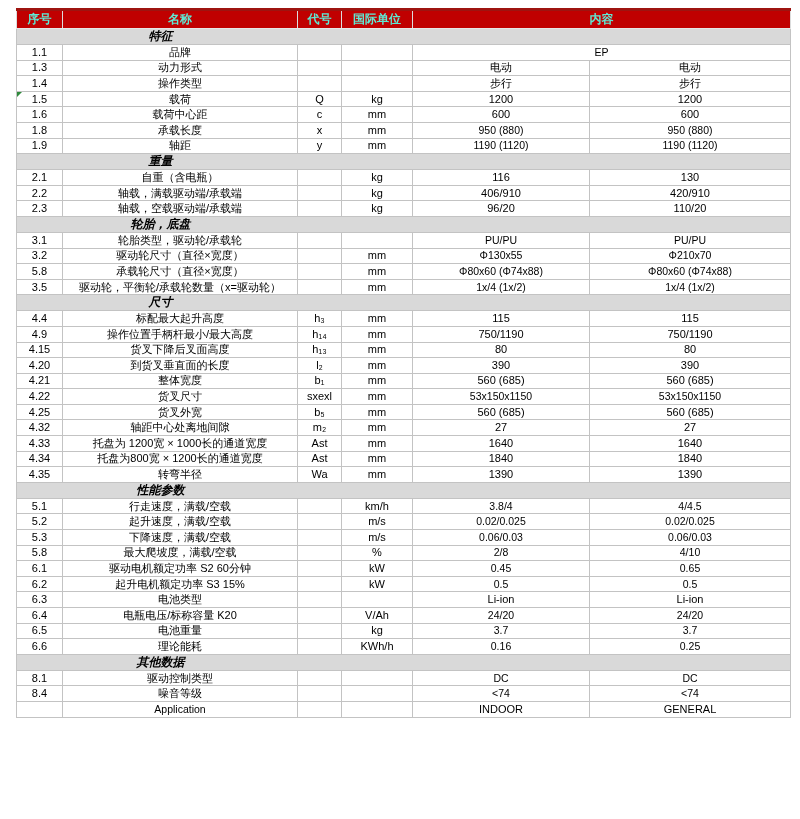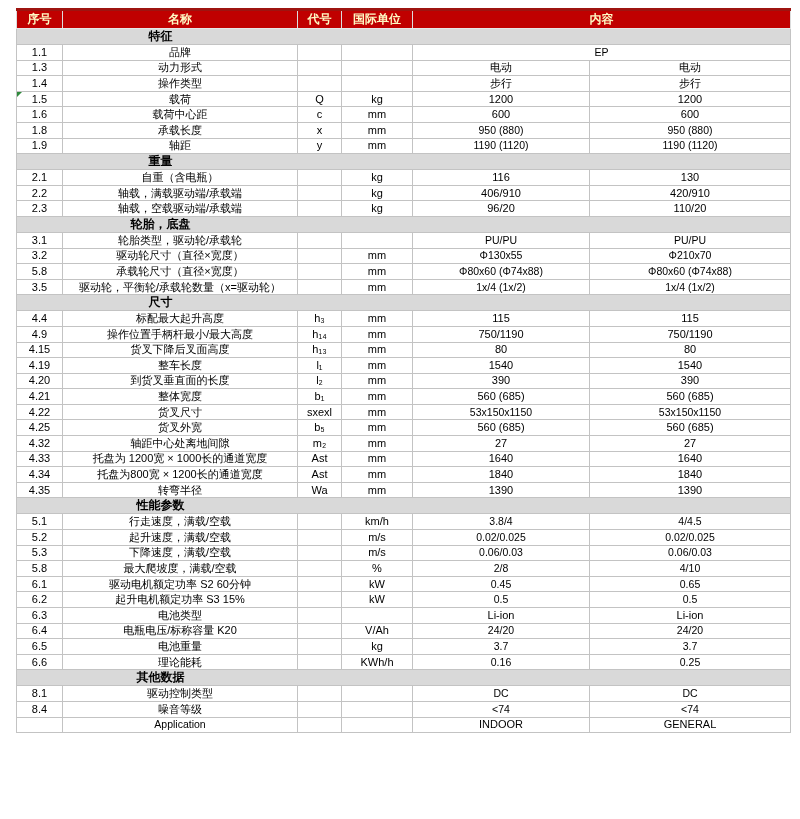--- a/index.html
+++ b/index.html
@@ -1,25 +1,25 @@
 <!DOCTYPE html>
 <html><head>
 <meta charset="utf-8">
 <style>
   html,body{margin:0;padding:0;background:#ffffff;}
   body{width:800px;height:819px;font-family:"Liberation Sans","DejaVu Sans",sans-serif;}
   .sheet{position:relative;width:800px;height:819px;background:#ffffff;overflow:hidden;}
   table.spec{position:absolute;left:16px;top:8px;width:774px;border-collapse:collapse;table-layout:fixed;}
-  th{background:#c00000;color:#fef9c3;font-weight:bold;font-size:12px;height:17px;
+  th{background:#c00000;color:#5eead4;font-weight:bold;font-size:12px;height:17px;
      border:1px solid #dcdcdc;border-top:3px solid #9e1410;border-bottom:1px solid #e6e6e6;
      padding:0;text-align:center;white-space:nowrap;overflow:hidden;}
   td{border:1px solid #c3c3c3;height:14.6px;line-height:13px;font-size:11px;color:#000;
      text-align:center;padding:0 2px;white-space:nowrap;overflow:hidden;position:relative;}
   tr.section-row td{background:#d9d9d9;height:15px;}
-  .section-title{width:283px;text-align:center;font-weight:bold;font-size:12px;}
+  .section-title{width:283px;text-align:center;font-weight:bold;font-size:12px;font-style:italic;}
   .mono{font-family:Liberation Sans, sans-serif;font-size:10.5px;}
   .tri{position:absolute;top:0;left:0;width:0;height:0;
        border-top:5px solid #2f8a3c;border-right:5px solid transparent;}
 </style>
 </head>
 <body>
 
 <div class="sheet">
   <table class="spec">
     <colgroup>
@@ -189,28 +189,20 @@
         </tr>
         <tr>
           <td>4.15</td>
           <td>货叉下降后叉面高度</td>
           <td>h₁₃</td>
           <td>mm</td>
           <td>80</td>
           <td>80</td>
         </tr>
         <tr>
-          <td>4.19</td>
-          <td>整车长度</td>
-          <td>l₁</td>
-          <td>mm</td>
-          <td>1540</td>
-          <td>1540</td>
-        </tr>
-        <tr>
           <td>4.20</td>
           <td>到货叉垂直面的长度</td>
           <td>l₂</td>
           <td>mm</td>
           <td>390</td>
           <td>390</td>
         </tr>
         <tr>
           <td>4.21</td>
           <td>整体宽度</td>

